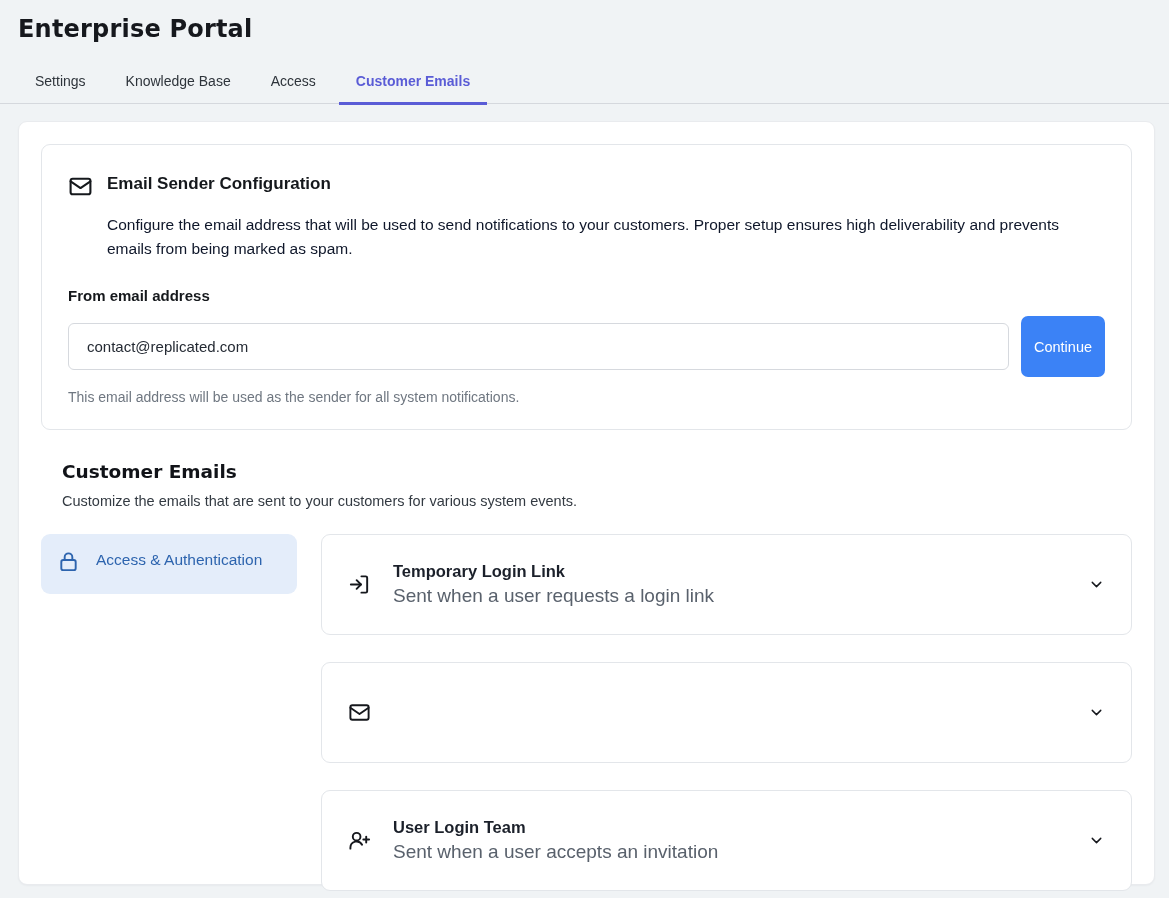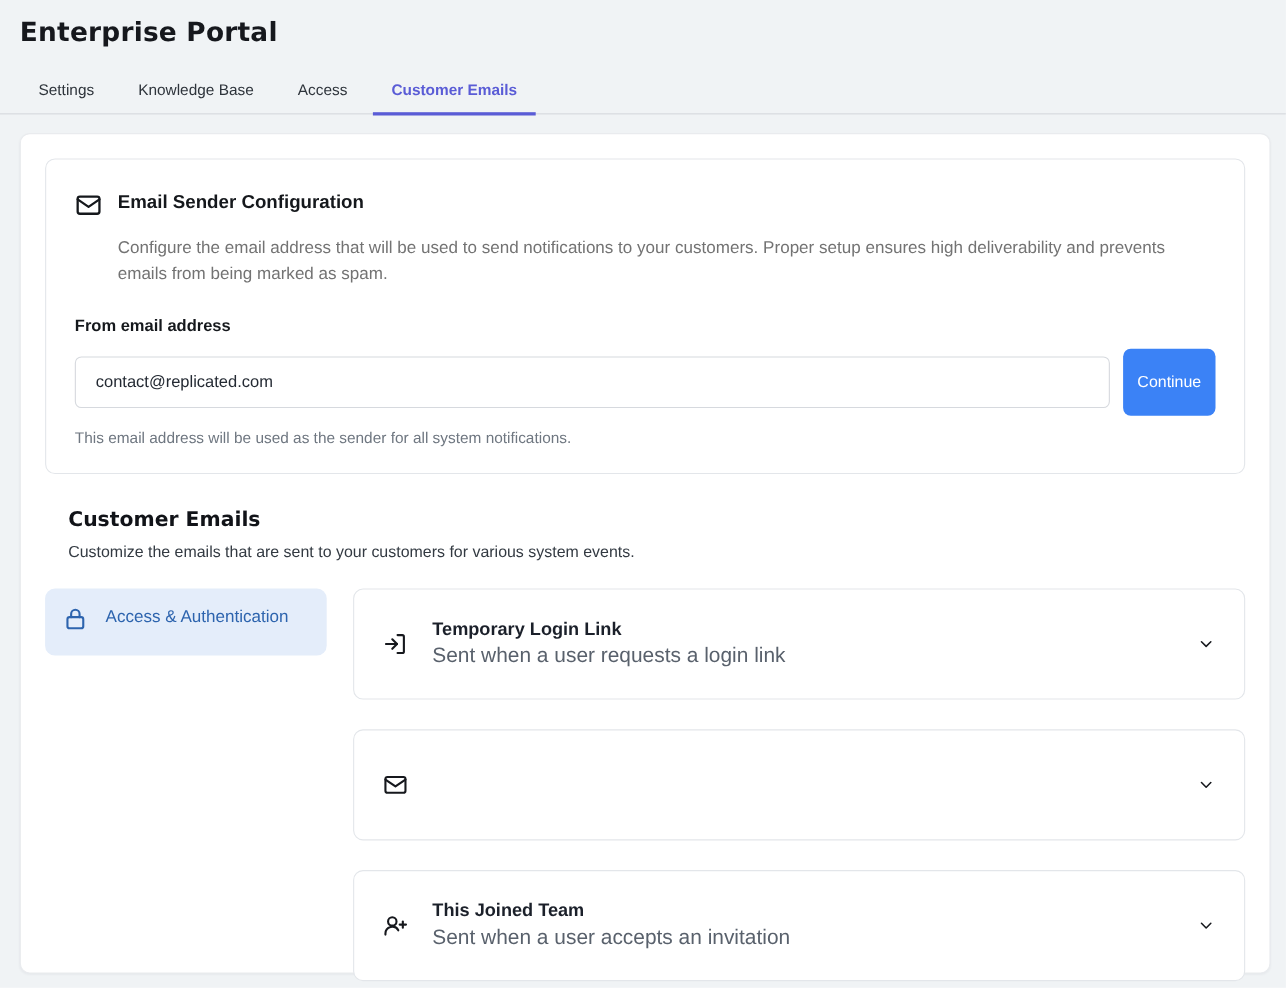--- a/index.html
+++ b/index.html
@@ -60,21 +60,21 @@
     background: #fff;
   }
   .config-header { display: flex; align-items: flex-start; gap: 14px; }
   .config-header svg { flex-shrink: 0; }
   .config-title { font-size: 17px; font-weight: 700; color: #15181c; }
   .config-desc {
     margin: 10px 0 0 39px;
     max-width: 976px;
     font-size: 15.5px;
     line-height: 1.55;
-    color: #737373;
+    color: #0f172a;
   }
   .from-label {
     display: block;
     margin-top: 26px;
     font-size: 15px;
     font-weight: 700;
     color: #15181c;
   }
   .input-row { display: flex; align-items: center; gap: 12px; margin-top: 12px; }
   .email-input {
@@ -230,21 +230,21 @@
       </div>
 
       <div class="email-card">
         <svg class="lead" width="23" height="23" viewBox="0 0 24 24" fill="none" stroke="currentColor" stroke-width="2" stroke-linecap="round" stroke-linejoin="round">
           <circle cx="9" cy="8" r="4"></circle>
           <path d="M2.5 20.5v-1a6.5 6.5 0 0 1 12.2-3.1"></path>
           <line x1="19" y1="8" x2="19" y2="14"></line>
           <line x1="16" y1="11" x2="22" y2="11"></line>
         </svg>
         <div>
-          <div class="email-card-title">This Joined Team</div>
+          <div class="email-card-title">User Login Team</div>
           <div class="email-card-sub">Sent when a user accepts an invitation</div>
         </div>
         <svg class="chevron" width="17" height="17" viewBox="0 0 24 24" fill="none" stroke="currentColor" stroke-width="2" stroke-linecap="round" stroke-linejoin="round">
           <polyline points="6 9 12 15 18 9"></polyline>
         </svg>
       </div>
 
     </div>
   </div>
 </div>

